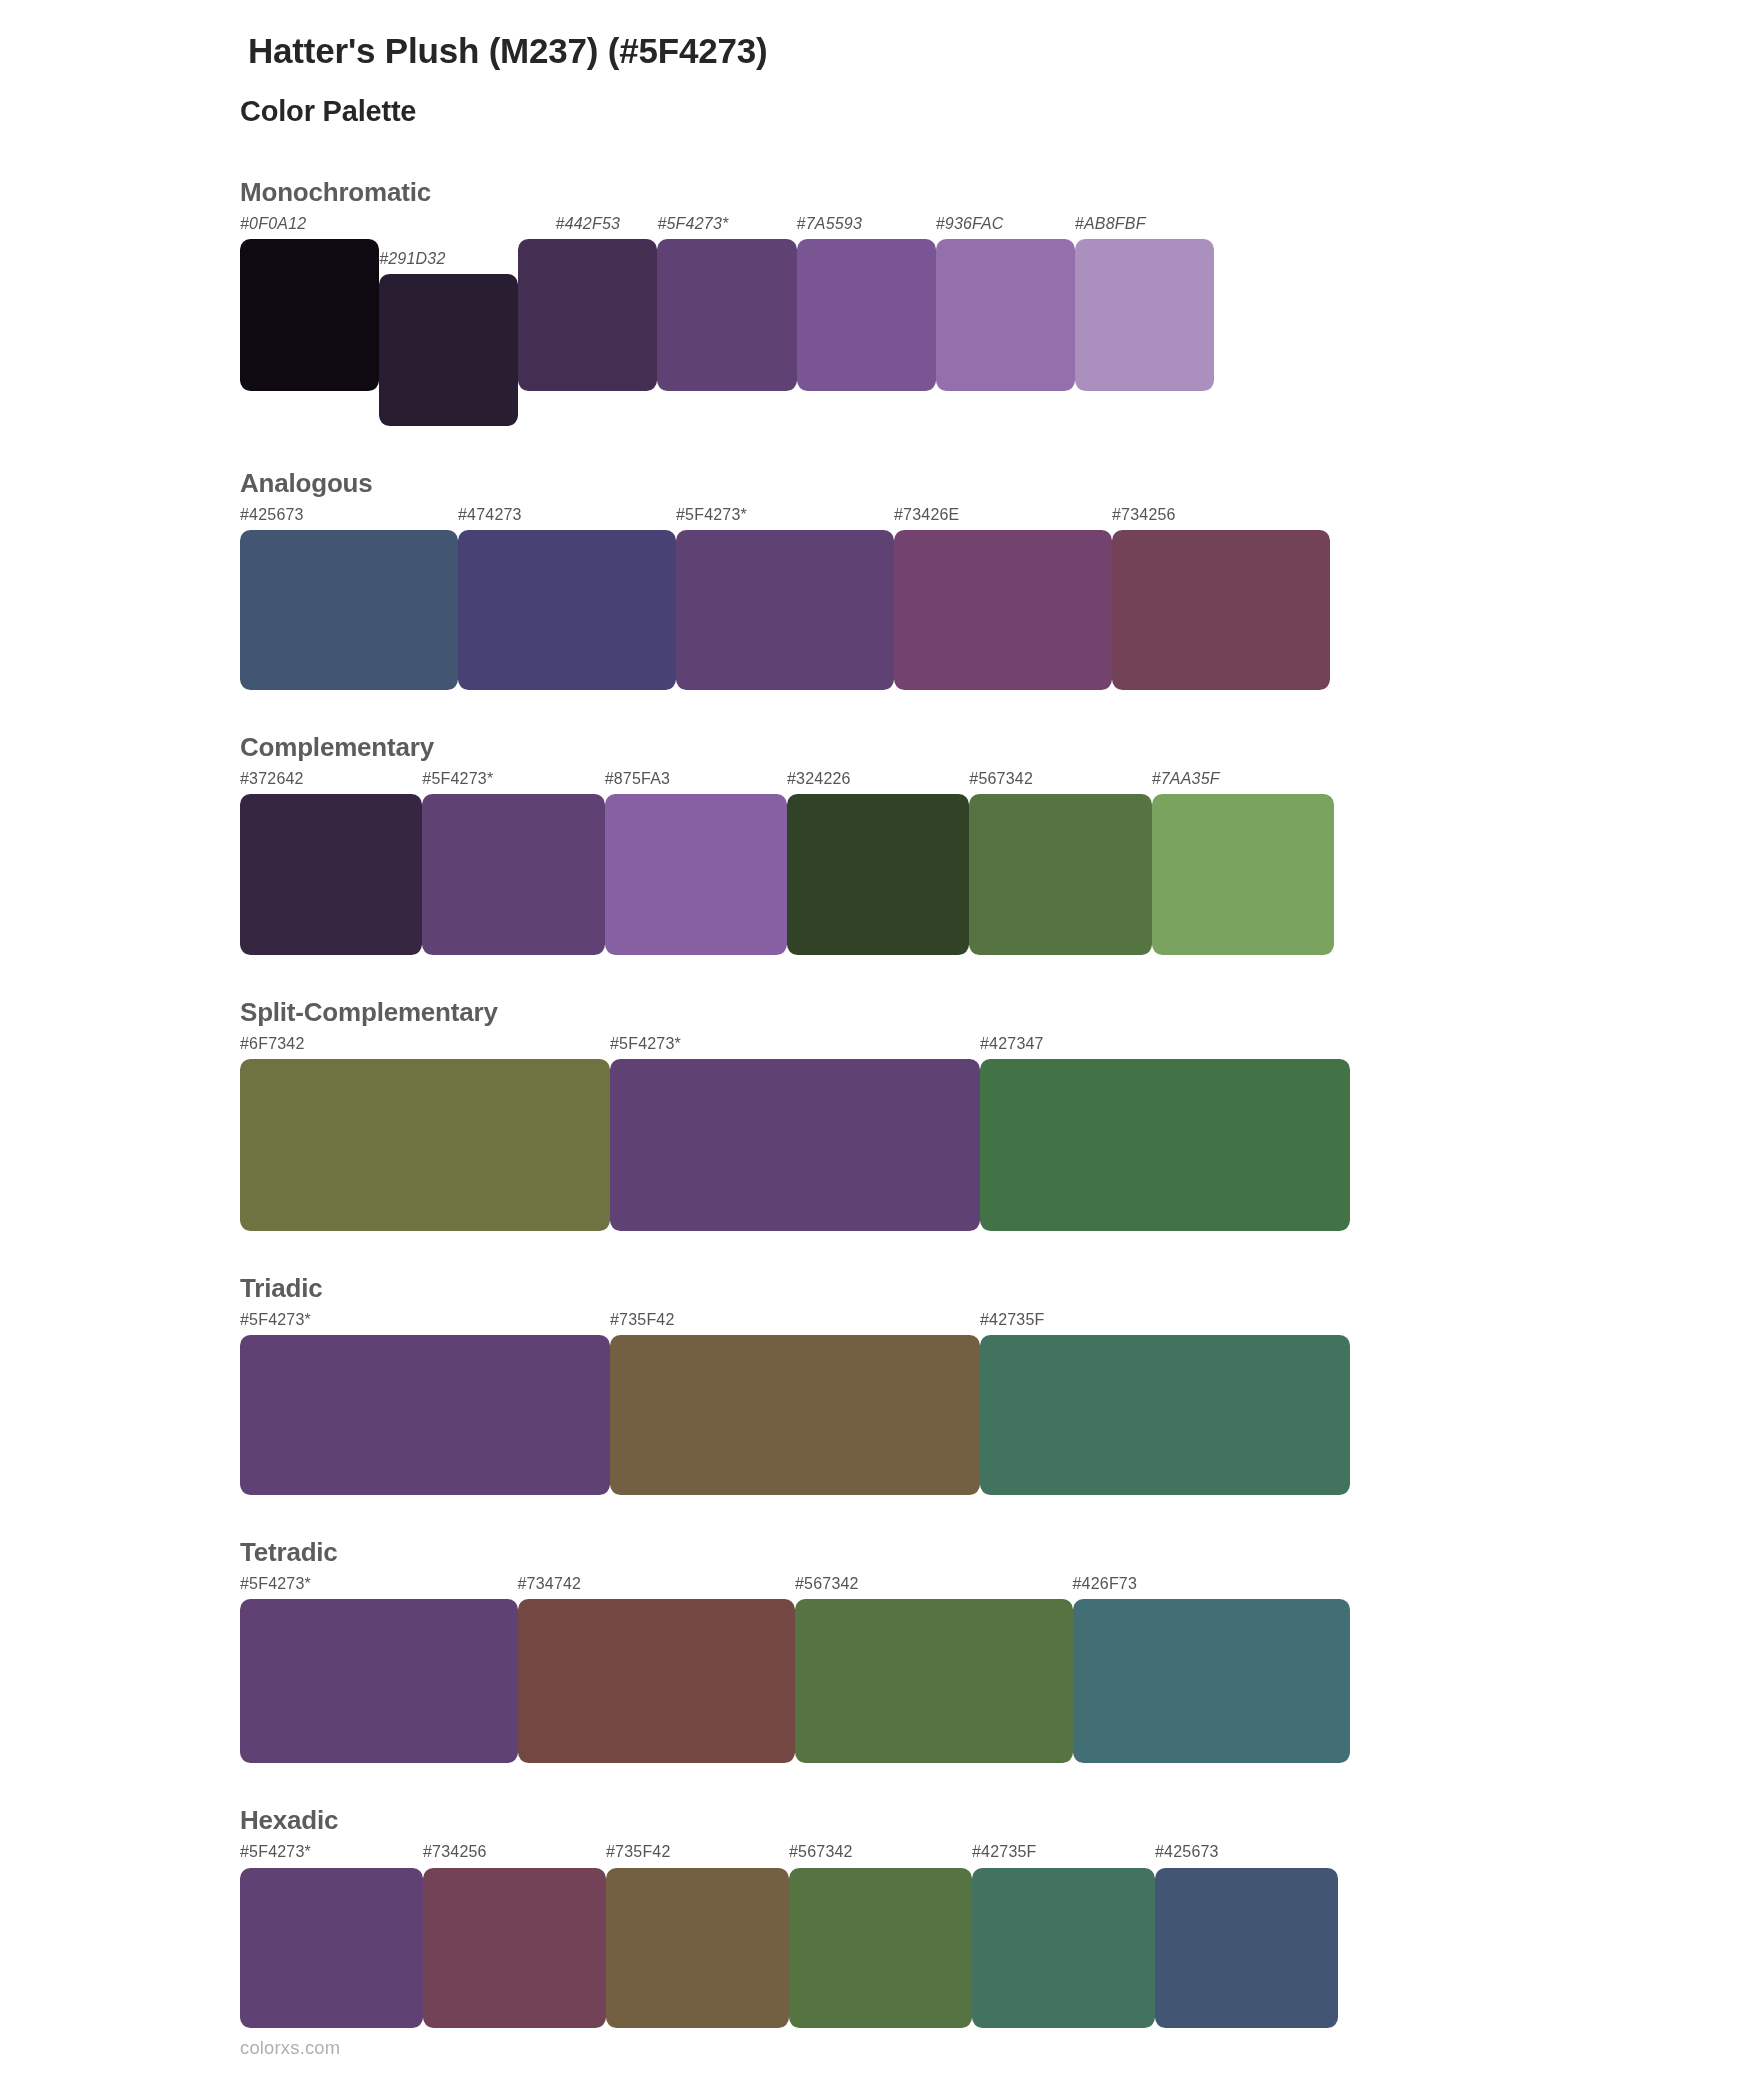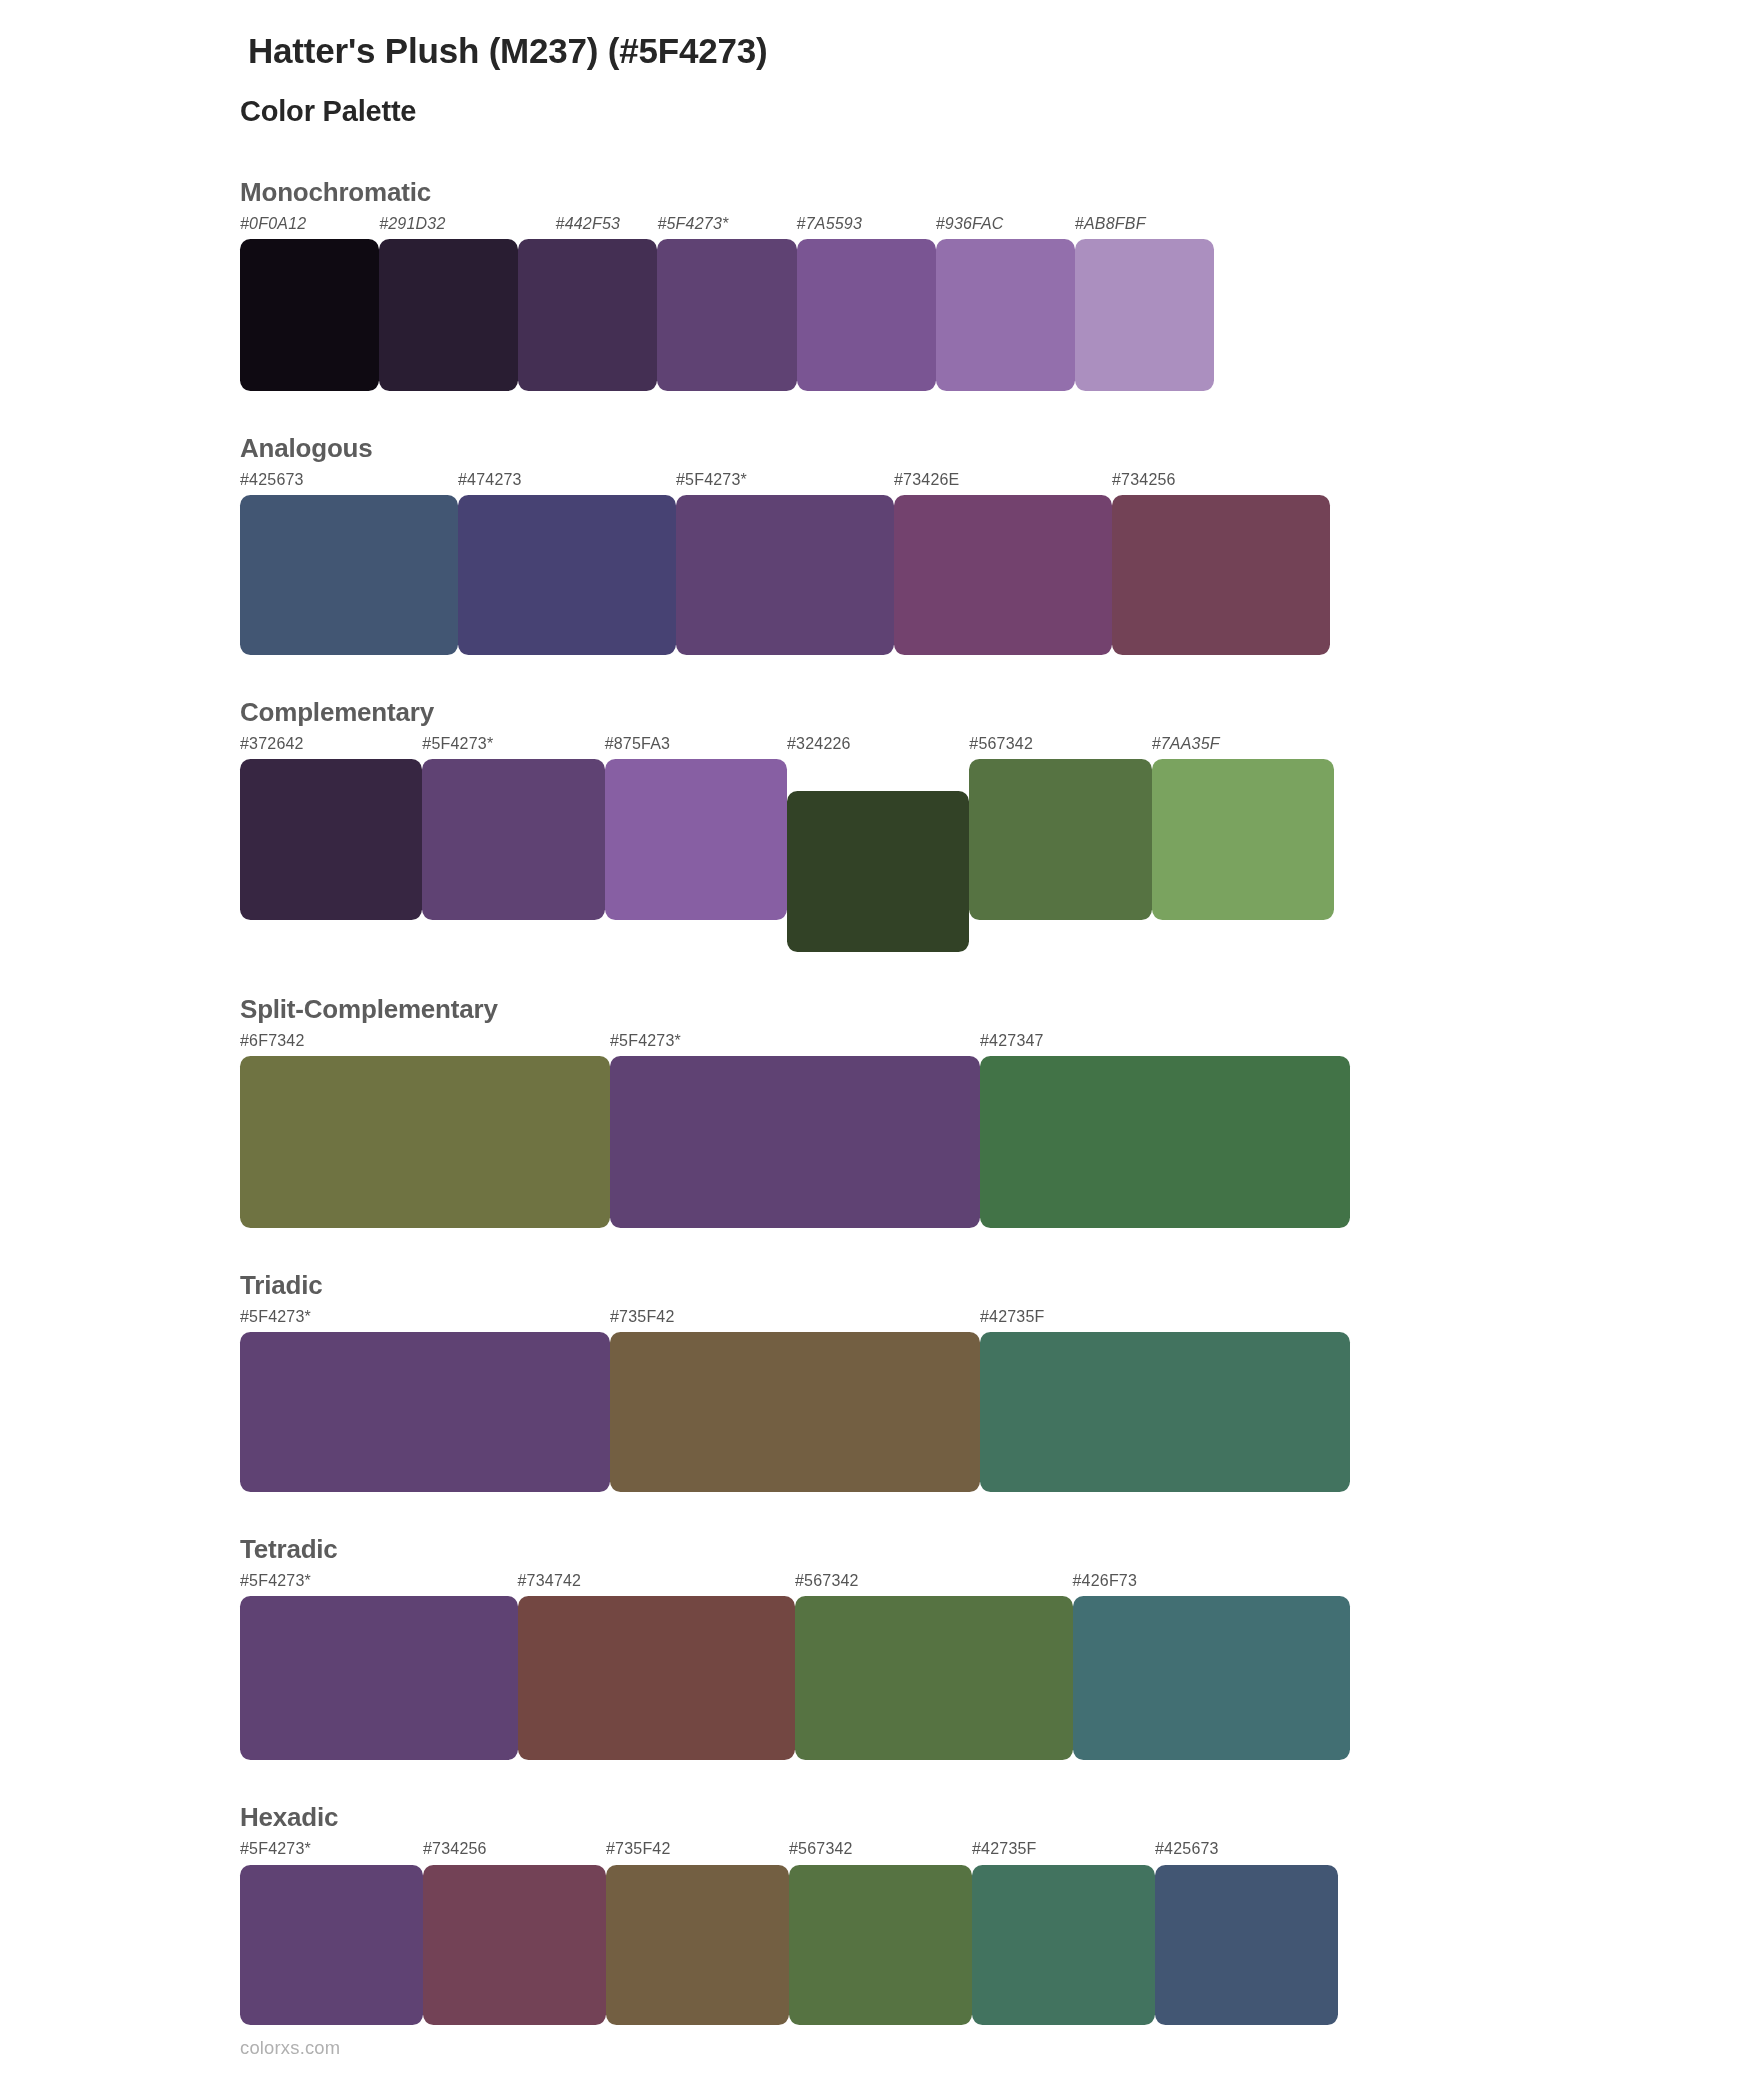--- a/index.html
+++ b/index.html
@@ -83,21 +83,21 @@
     <h2 class="subtitle">Color Palette</h2>
 
     <div id="sections-root">
         <div class="section">
           <div class="section-title">Monochromatic</div>
           <div class="swatch-row row-mono" style="width: 974px; font-style: italic;">
             <div class="swatch" style="width: 14.2857%;">
               <div class="swatch-label">#0F0A12</div>
               <div class="swatch-chip" style="background: rgb(15, 10, 18);"></div>
             </div>
-            <div class="swatch" style="width: 14.2857%;">
+            <div class="swatch" style="width: 14.2857%; margin-top: 35px;">
               <div class="swatch-label">#291D32</div>
               <div class="swatch-chip" style="background: rgb(41, 29, 50);"></div>
             </div>
             <div class="swatch" style="width: 14.2857%; align-items: center;">
               <div class="swatch-label">#442F53</div>
               <div class="swatch-chip" style="background: rgb(68, 47, 83);"></div>
             </div>
             <div class="swatch" style="width: 14.2857%;">
               <div class="swatch-label">#5F4273*</div>
               <div class="swatch-chip" style="background: rgb(95, 66, 115);"></div>
@@ -149,21 +149,21 @@
               <div class="swatch-chip" style="background: rgb(55, 38, 66);"></div>
             </div>
             <div class="swatch" style="width: 16.6667%;">
               <div class="swatch-label">#5F4273*</div>
               <div class="swatch-chip" style="background: rgb(95, 66, 115);"></div>
             </div>
             <div class="swatch" style="width: 16.6667%;">
               <div class="swatch-label">#875FA3</div>
               <div class="swatch-chip" style="background: rgb(135, 95, 163);"></div>
             </div>
-            <div class="swatch" style="width: 16.6667%; gap: 32px;">
+            <div class="swatch" style="width: 16.6667%;">
               <div class="swatch-label">#324226</div>
               <div class="swatch-chip" style="background: rgb(50, 66, 38);"></div>
             </div>
             <div class="swatch" style="width: 16.6667%;">
               <div class="swatch-label">#567342</div>
               <div class="swatch-chip" style="background: rgb(86, 115, 66);"></div>
             </div>
             <div class="swatch" style="width: 16.6667%; font-style: italic;">
               <div class="swatch-label">#7AA35F</div>
               <div class="swatch-chip" style="background: rgb(122, 163, 95);"></div>

